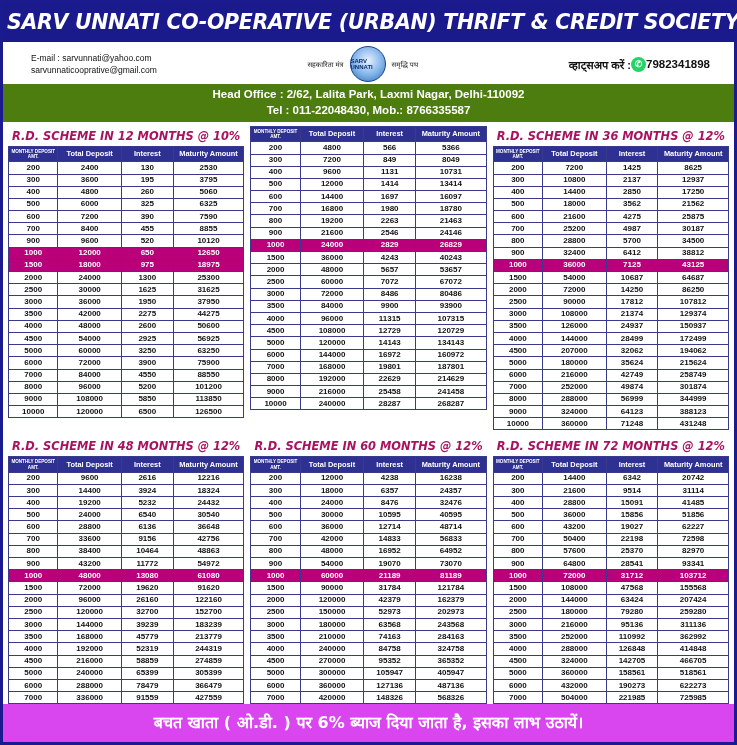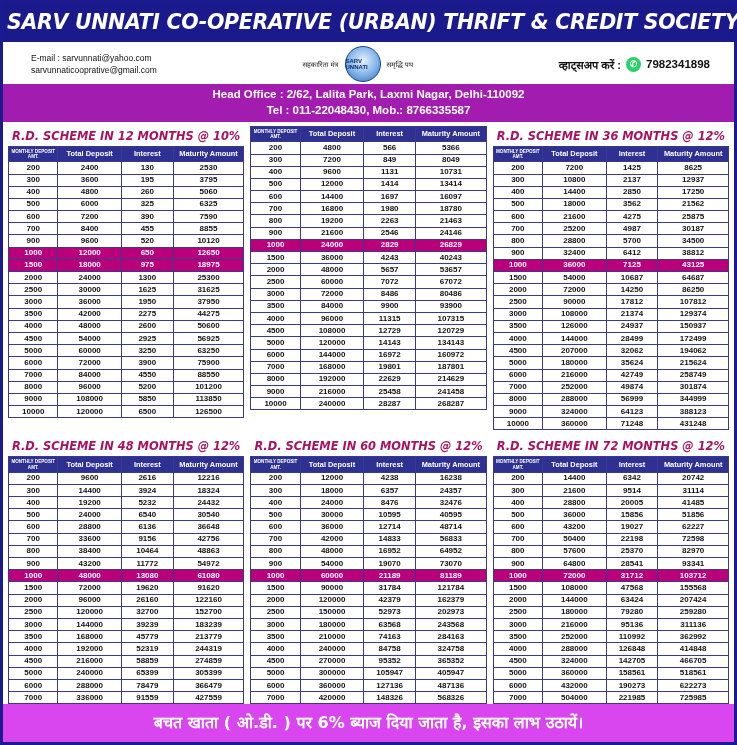--- a/index.html
+++ b/index.html
@@ -55,32 +55,32 @@
   }
   .logo-circle{
     width:34px;height:34px;border-radius:50%;
     background:radial-gradient(circle at 50% 40%, #e8f0ff 0%, #7fb3e8 55%, #2b6cb0 100%);
     border:1.5px solid #1a3f8f;
     position:relative;
     display:flex;align-items:center;justify-content:center;
     color:#0b2d6b;font-size:6px;font-weight:bold;
   }
   .wa-block{
-    display:flex;align-items:center;gap:5px;
+    display:flex;align-items:center;
     font-size:11px;font-weight:bold;color:#111;
     padding-right:14px;
   }
   .wa-icon{
     width:15px;height:15px;border-radius:50%;
     background:#25D366;color:#fff;font-size:9px;
     display:flex;align-items:center;justify-content:center;
   }
   .wa-num{color:#111;font-size:11.5px;font-weight:bold;}
   .addressbar{
-    background:#a21caf;color:#ffffff;text-align:center;
+    background:#4d7c0f;color:#ffffff;text-align:center;
     padding:3px 4px 4px 4px;
     font-size:11.5px;font-weight:bold;line-height:1.35;
   }
   
   .grid{
     display:grid;
     grid-template-columns:1fr 1fr 1fr;
     gap:6px 4px;
     padding:4px 4px 0 4px;
   }
@@ -965,21 +965,21 @@
             </tr>
             <tr>
               <td>300</td>
               <td>21600</td>
               <td>9514</td>
               <td>31114</td>
             </tr>
             <tr>
               <td>400</td>
               <td>28800</td>
-              <td>20005</td>
+              <td>15091</td>
               <td>41485</td>
             </tr>
             <tr>
               <td>500</td>
               <td>36000</td>
               <td>15856</td>
               <td>51856</td>
             </tr>
             <tr>
               <td>600</td>

